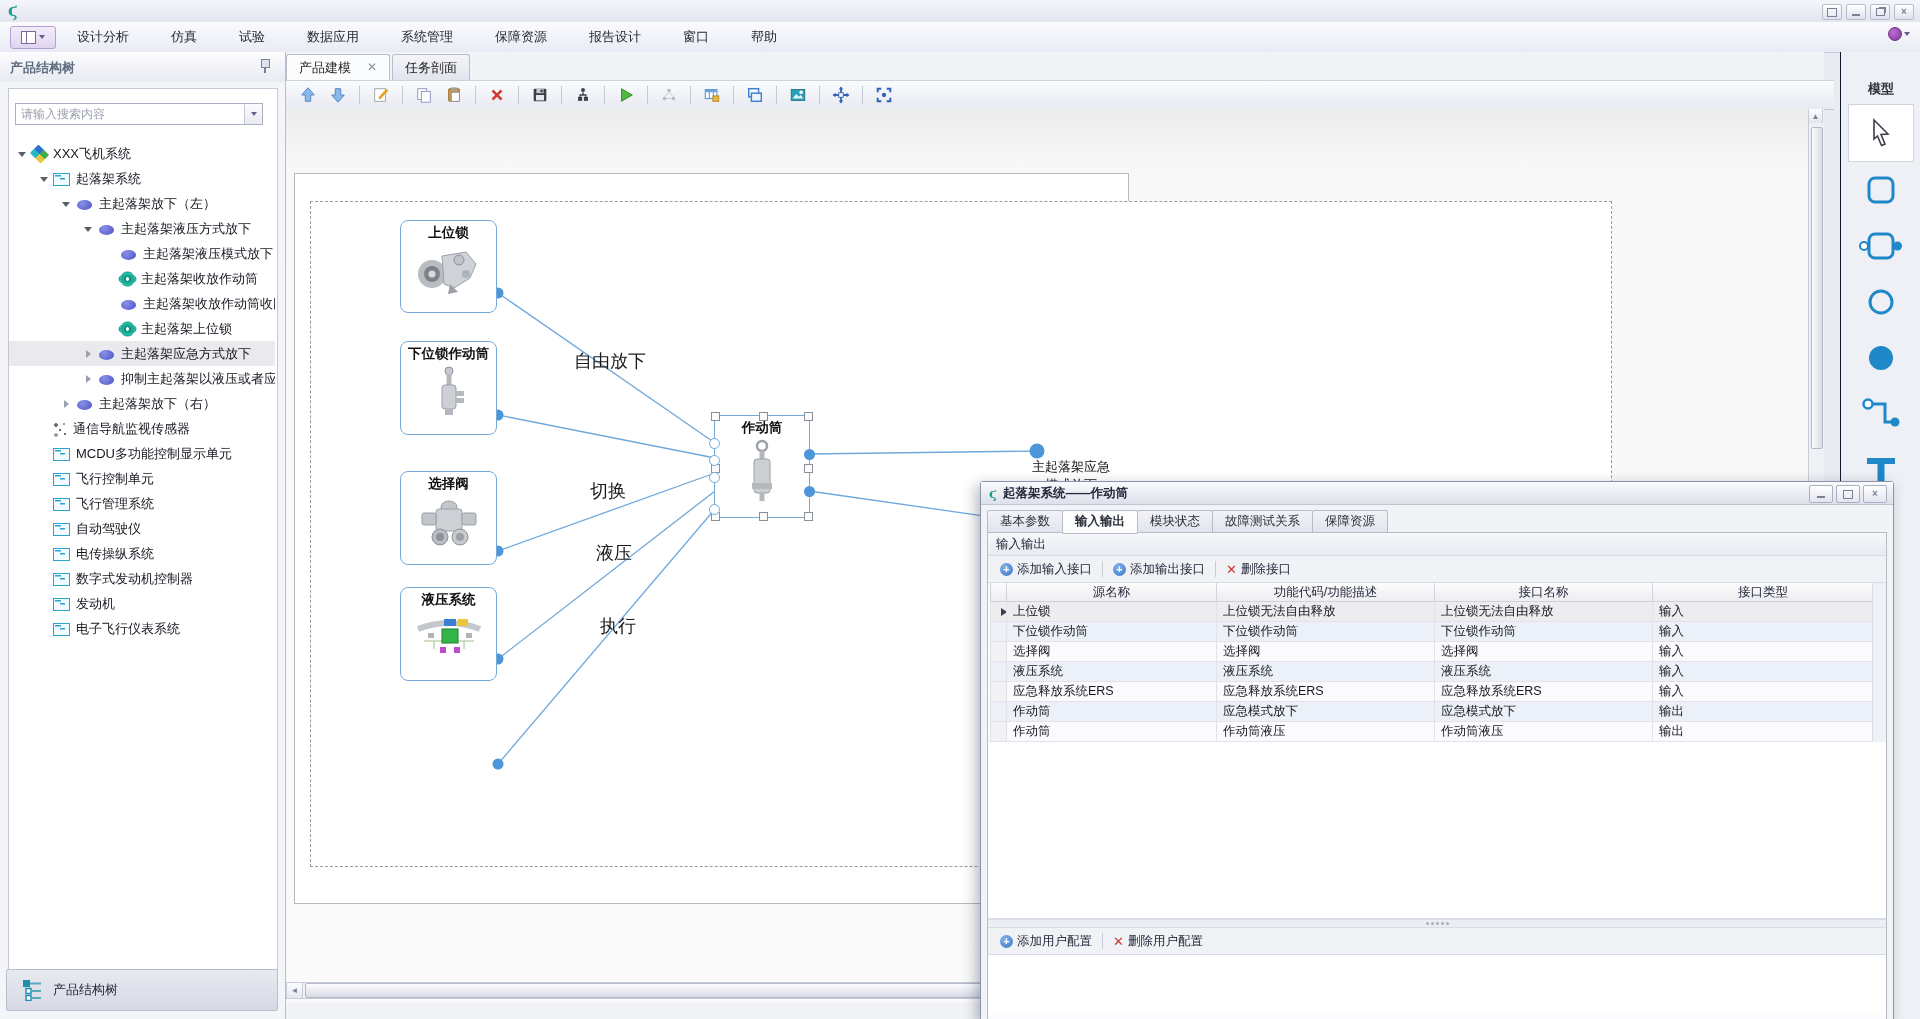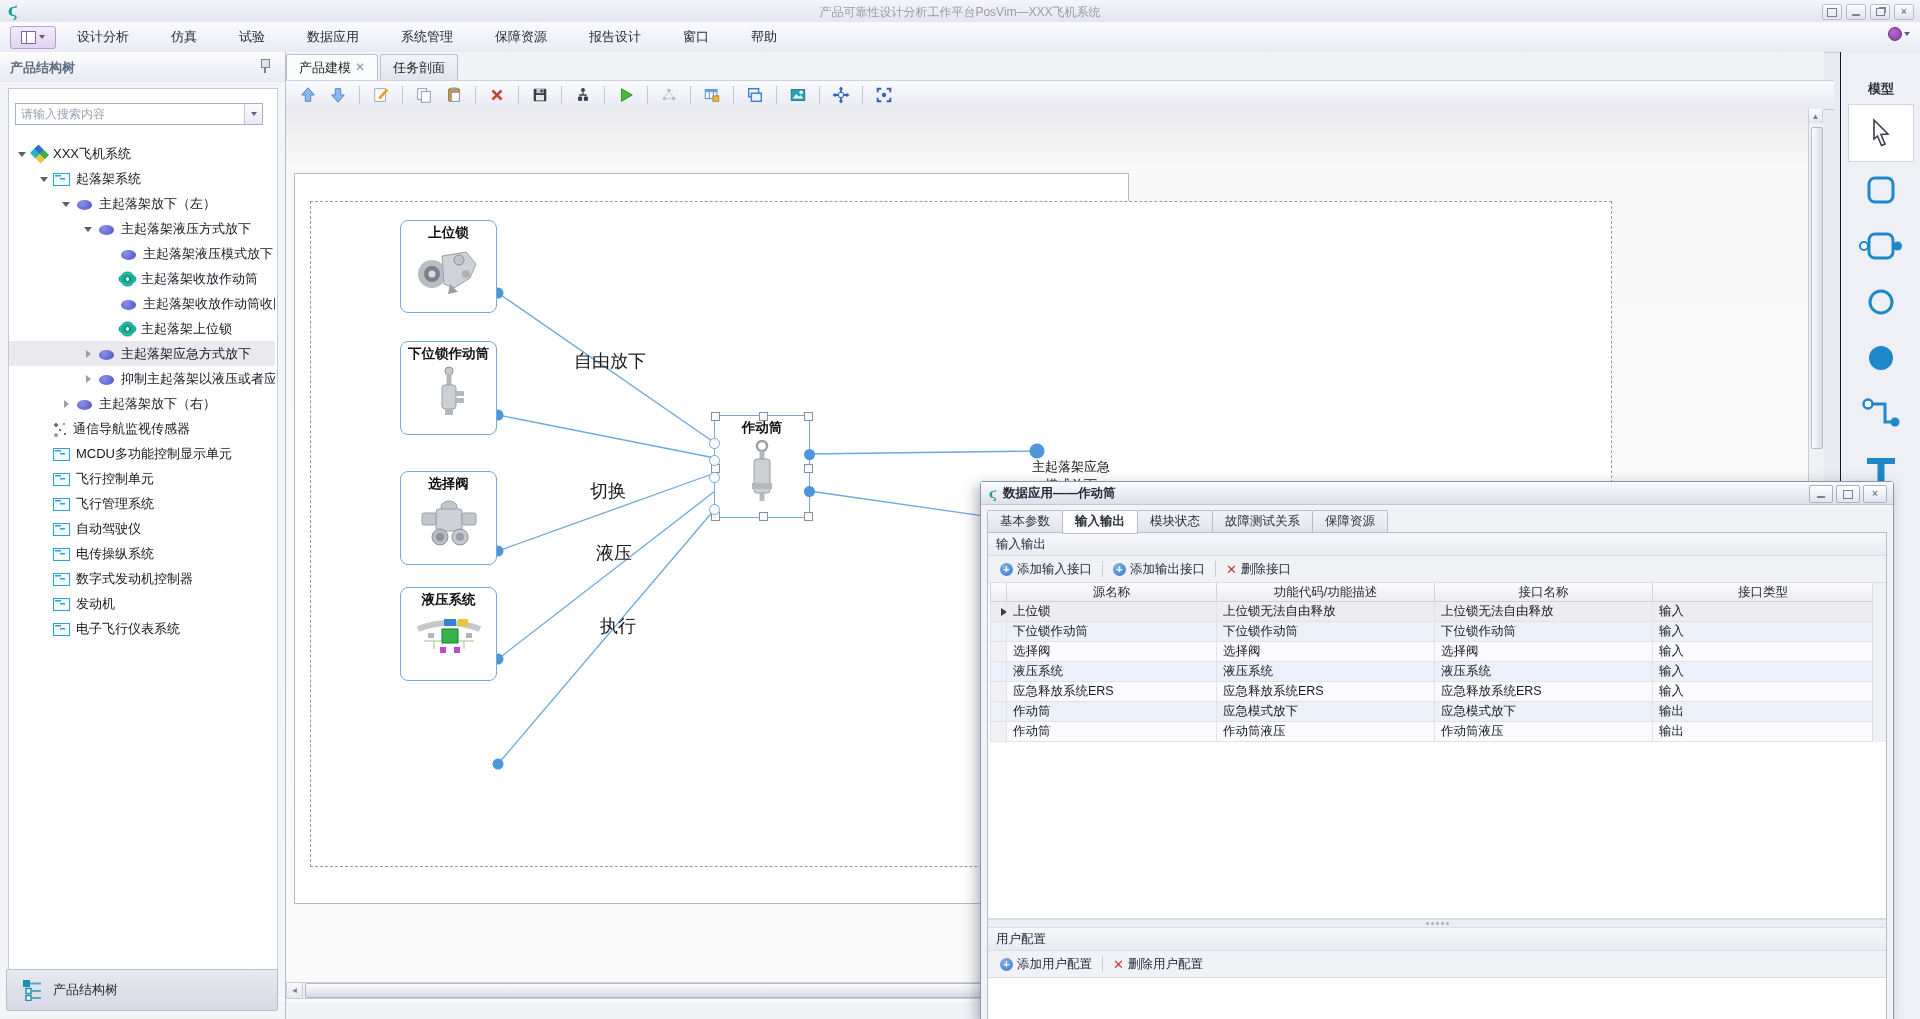--- a/index.html
+++ b/index.html
@@ -71,21 +71,21 @@
     radial-gradient(circle 1.5px at 12px 12px,#6a707a 98%,transparent);}
   .tlabel{font-size:13px;color:#15181f;}
   .side-foot{position:absolute;left:6px;bottom:8px;width:270px;height:40px;border:1px solid #b9bdcd;border-radius:2px;
     background:linear-gradient(#e8eaf1,#d6d9e4);display:flex;align-items:center;}
   .foot-label{font-size:13px;color:#1f2430;}
 
   
   .center{left:286px;top:52px;width:1538px;height:967px;background:#f2f3f7;}
   .doctabs{position:absolute;left:0;top:2px;height:26px;display:flex;}
   .dtab{padding:0 12px;height:25px;line-height:25px;border:1px solid #b9bdcd;border-bottom:none;
-    background:linear-gradient(#f4f5f9,#e2e4ee);margin-right:2px;border-radius:3px 3px 0 0;display:flex;align-items:center;gap:4px;}
+    background:linear-gradient(#f4f5f9,#e2e4ee);margin-right:2px;border-radius:3px 3px 0 0;display:flex;align-items:center;gap:16px;}
   .dtab.active{background:#fbfcfe;}
   .tab-x{color:#8a8f9a;font-weight:bold;font-size:12px;}
   .toolbar{position:absolute;left:0;top:28px;width:100%;height:28px;background:linear-gradient(#fafbfd,#e8eaf2);
     border-top:1px solid #cdd1de;border-bottom:1px solid #c4c8d6;display:flex;align-items:center;padding-left:10px;gap:6px;}
   .tbtn{width:24px;height:24px;display:flex;align-items:center;justify-content:center;border-radius:3px;}
   .tsep{width:1px;height:18px;background:#c4c8d4;margin:0 3px;}
 
   
   .canvas{position:absolute;left:0;top:57px;width:1538px;height:893px;overflow:hidden;
     background:linear-gradient(#ececee,#f8f8f9 60px,#fafafa);}
@@ -150,21 +150,20 @@
   .splitgrip i{width:3px;height:3px;background:#aab0be;border-radius:50%;}
   .empty-white{background:#fff;}
   .tbl-wrap{position:relative;}
   .tvscroll{position:absolute;right:0;top:0;bottom:0;width:13px;background:#f0f1f5;border-left:1px solid #d8dce4;}
 </style>
 </head>
 <body>
 
 <div class="abs titlebar">
   <span class="app-glyph">ϛ</span>
-  <div class="win-title">产品可靠性设计分析工作平台PosVim—XXX飞机系统</div>
   <div class="winbtns">
     <div class="wbtn">
         <span class="wb-glyph"></span>
       </div>
     <div class="wbtn">
         <span class="wb-min"></span>
       </div>
     <div class="wbtn">
         <span class="wb-rest"></span>
       </div>
@@ -618,21 +617,21 @@
         <rect x="2" y="3" width="28" height="6" fill="#1e88c9"></rect>
         <rect x="12.5" y="3" width="7" height="25" fill="#1e88c9"></rect>
       </svg>
     </div>
   </div>
 </div>
 
 <div class="abs dialog">
   <div class="dlg-title">
     <span class="g">ϛ</span>
-    <span class="t">数据应用——作动筒</span>
+    <span class="t">起落架系统——作动筒</span>
   </div>
   <div class="dlg-btns">
     <span class="dbtn">
         <span class="wb-min" style="margin-top:6px"></span>
       </span>
     <span class="dbtn">
         <span class="wb-glyph"></span>
       </span>
     <span class="dbtn">
         <span class="wb-x">×</span>
@@ -741,21 +740,20 @@
     <div class="empty-white" style="height:176px;border-bottom:1px solid #d8dce4;"></div>
 
     <div class="splitgrip">
         <i></i>
         <i></i>
         <i></i>
         <i></i>
         <i></i>
       </div>
 
-    <div class="grp-hdr">用户配置</div>
     <div class="grp-tools">
       <span class="linkbtn">
         <span class="plus-ico">+</span>
         <span>添加用户配置</span>
       </span>
       <span class="gsep"></span>
       <span class="linkbtn">
         <span class="x-ico">✕</span>
         <span>删除用户配置</span>
       </span>

